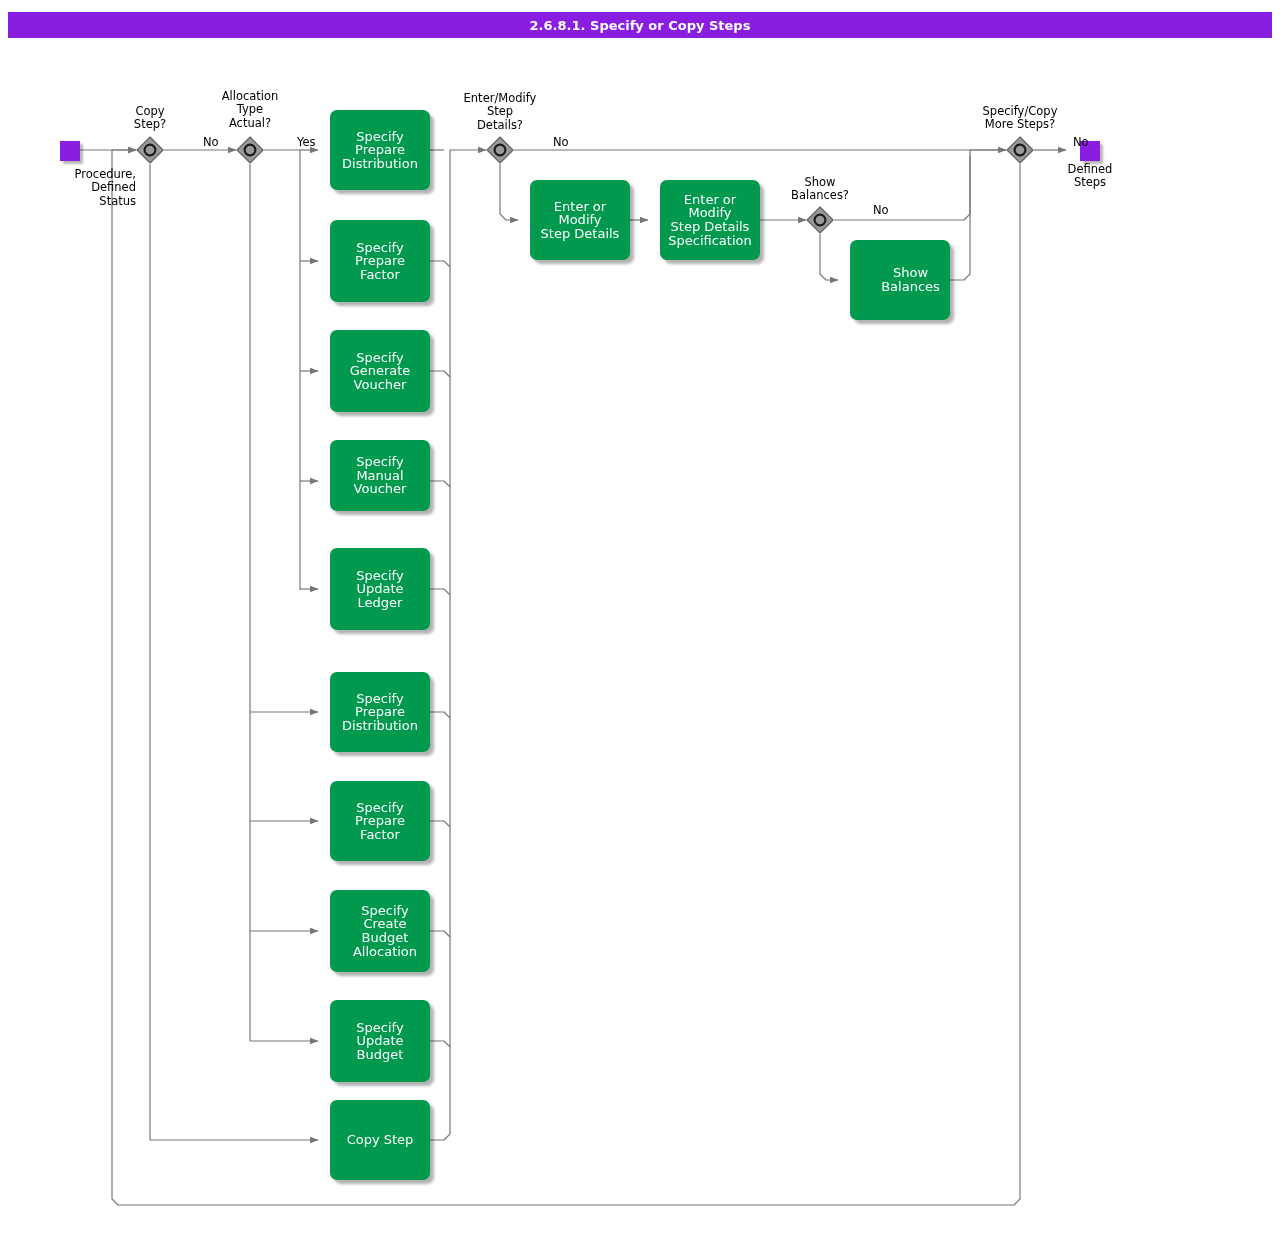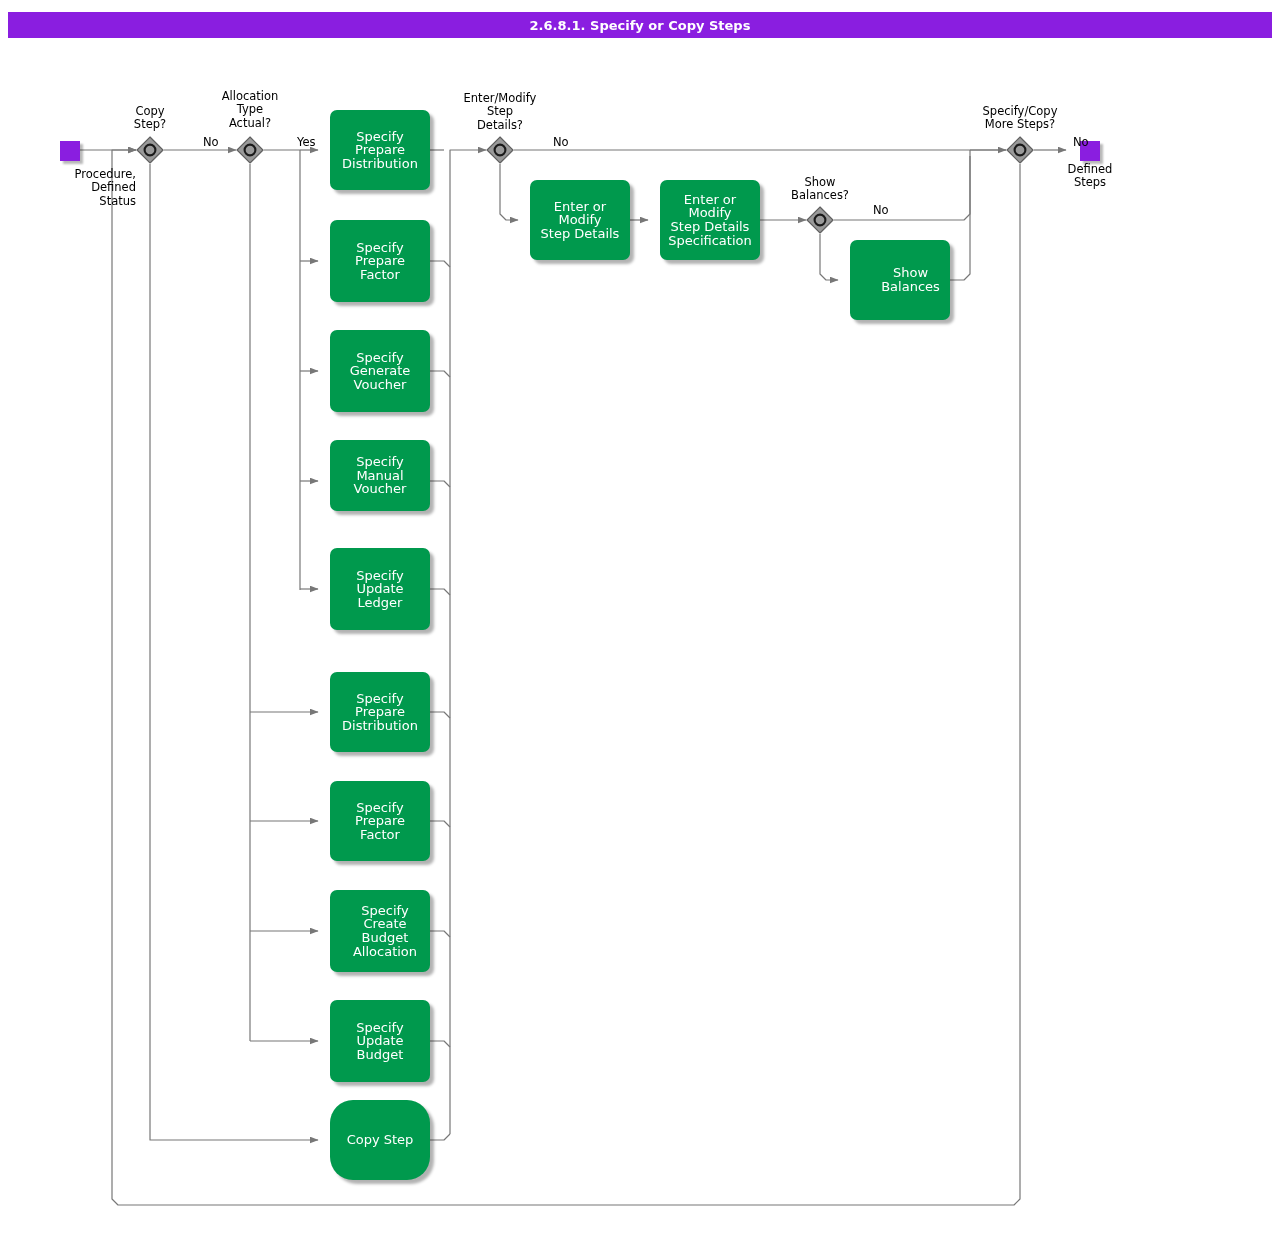--- a/index.html
+++ b/index.html
@@ -274,21 +274,21 @@
 Budget
 Allocation</span>
   </div>
 
   <div class="pbox" style="left:330px; top:1000px; width:100px; height:82px;">
     <span>Specify
 Update
 Budget</span>
   </div>
 
-  <div class="pbox" style="left:330px; top:1100px; width:100px; height:80px;border-radius:23px;">
+  <div class="pbox" style="left:330px; top:1100px; width:100px; height:80px;">
     <span>Copy Step</span>
   </div>
 
   <div class="pbox" style="left:530px; top:180px; width:100px; height:80px;">
     <span>Enter or Modify
 Step Details</span>
   </div>
 
   <div class="pbox" style="left:660px; top:180px; width:100px; height:80px;">
     <span>Enter or Modify

